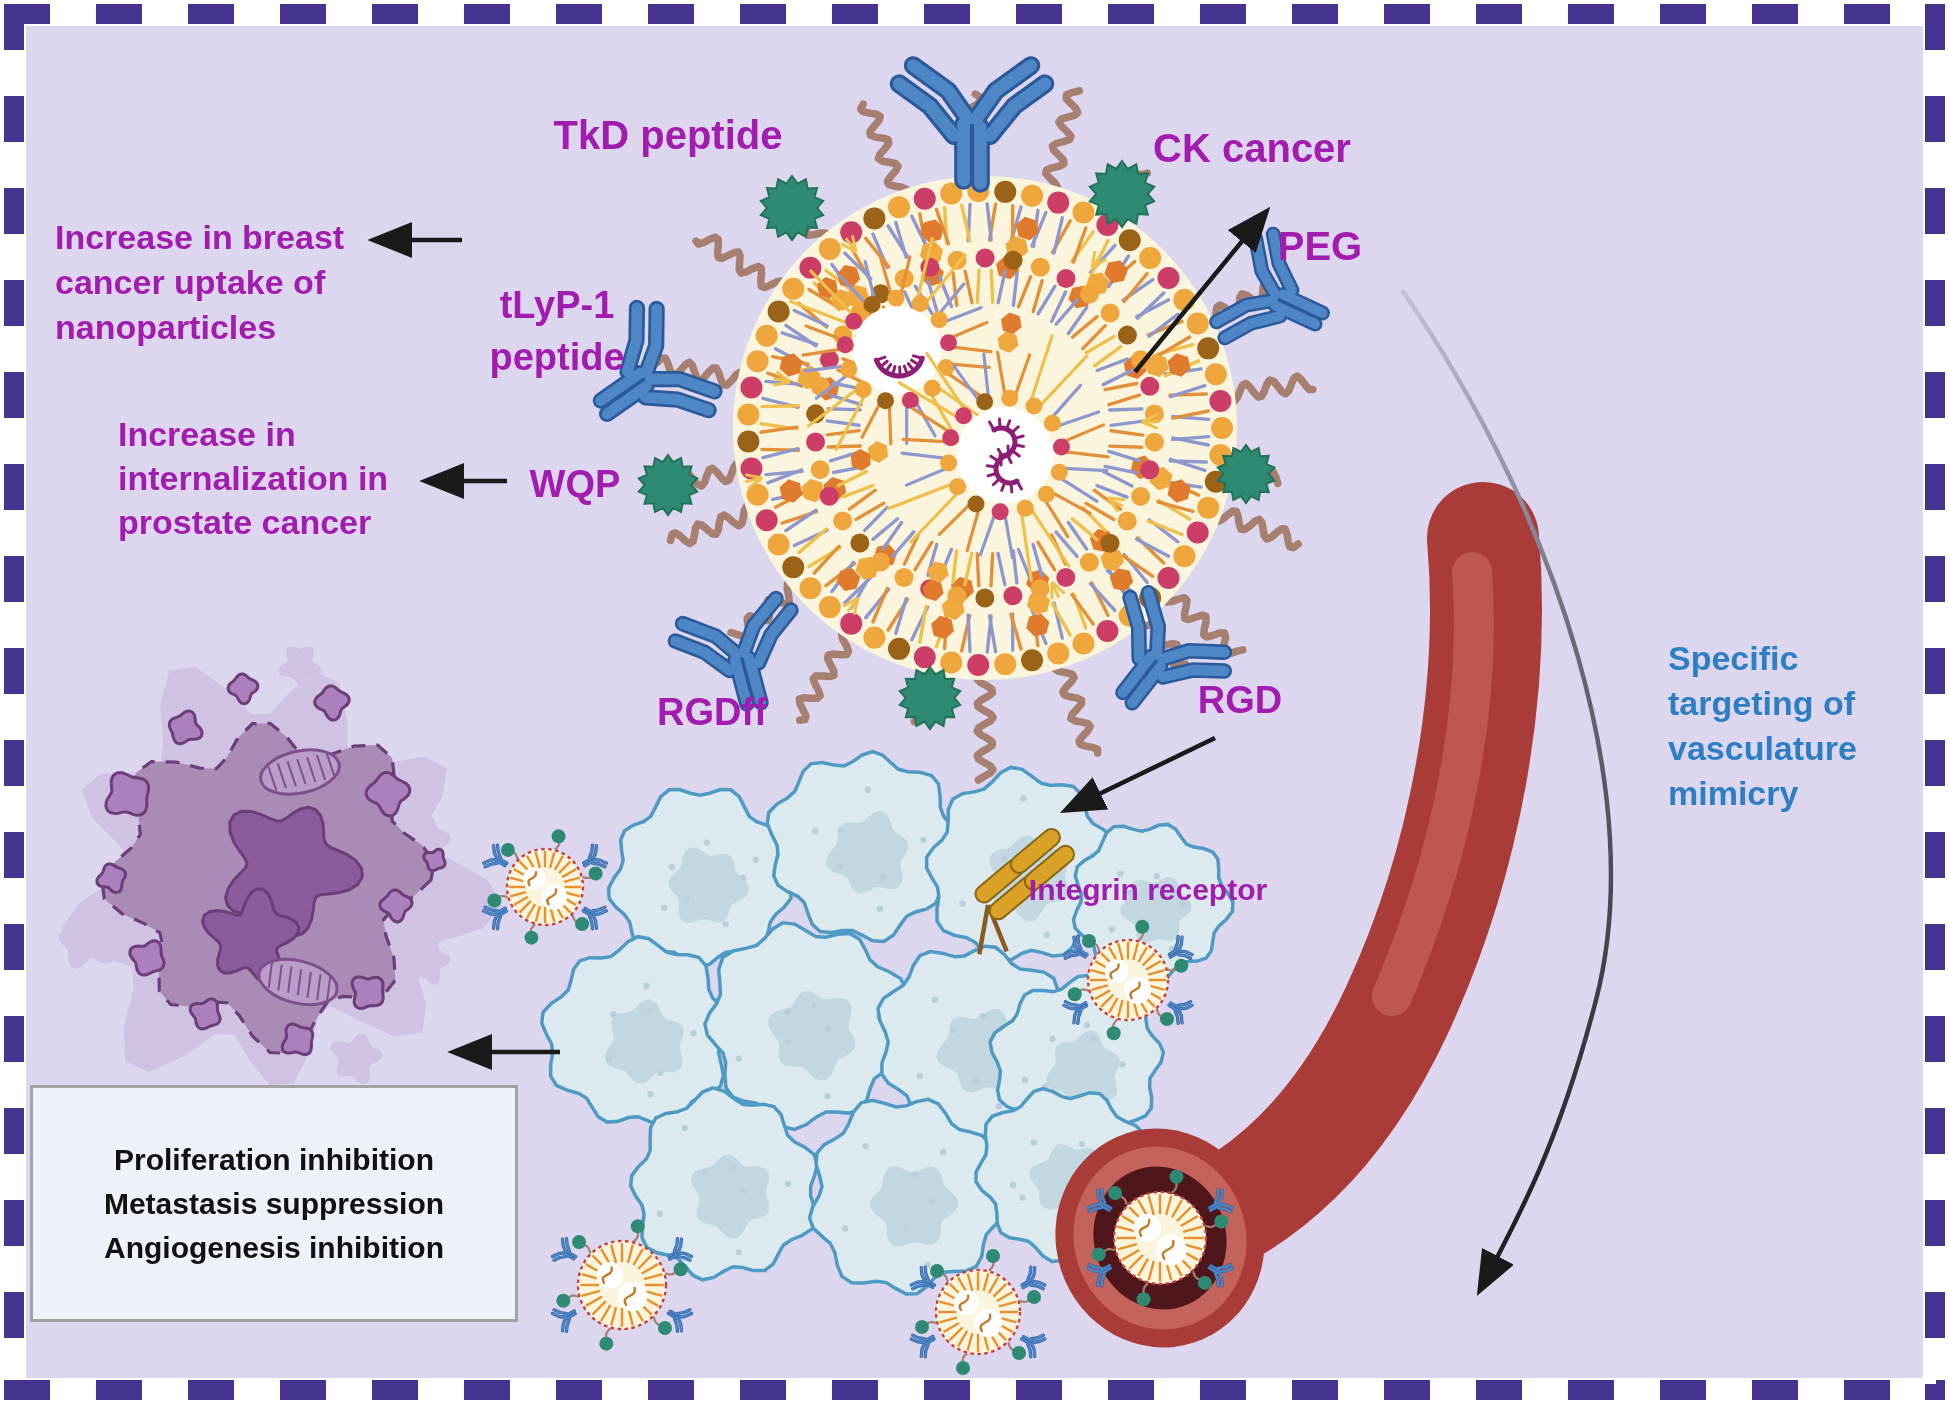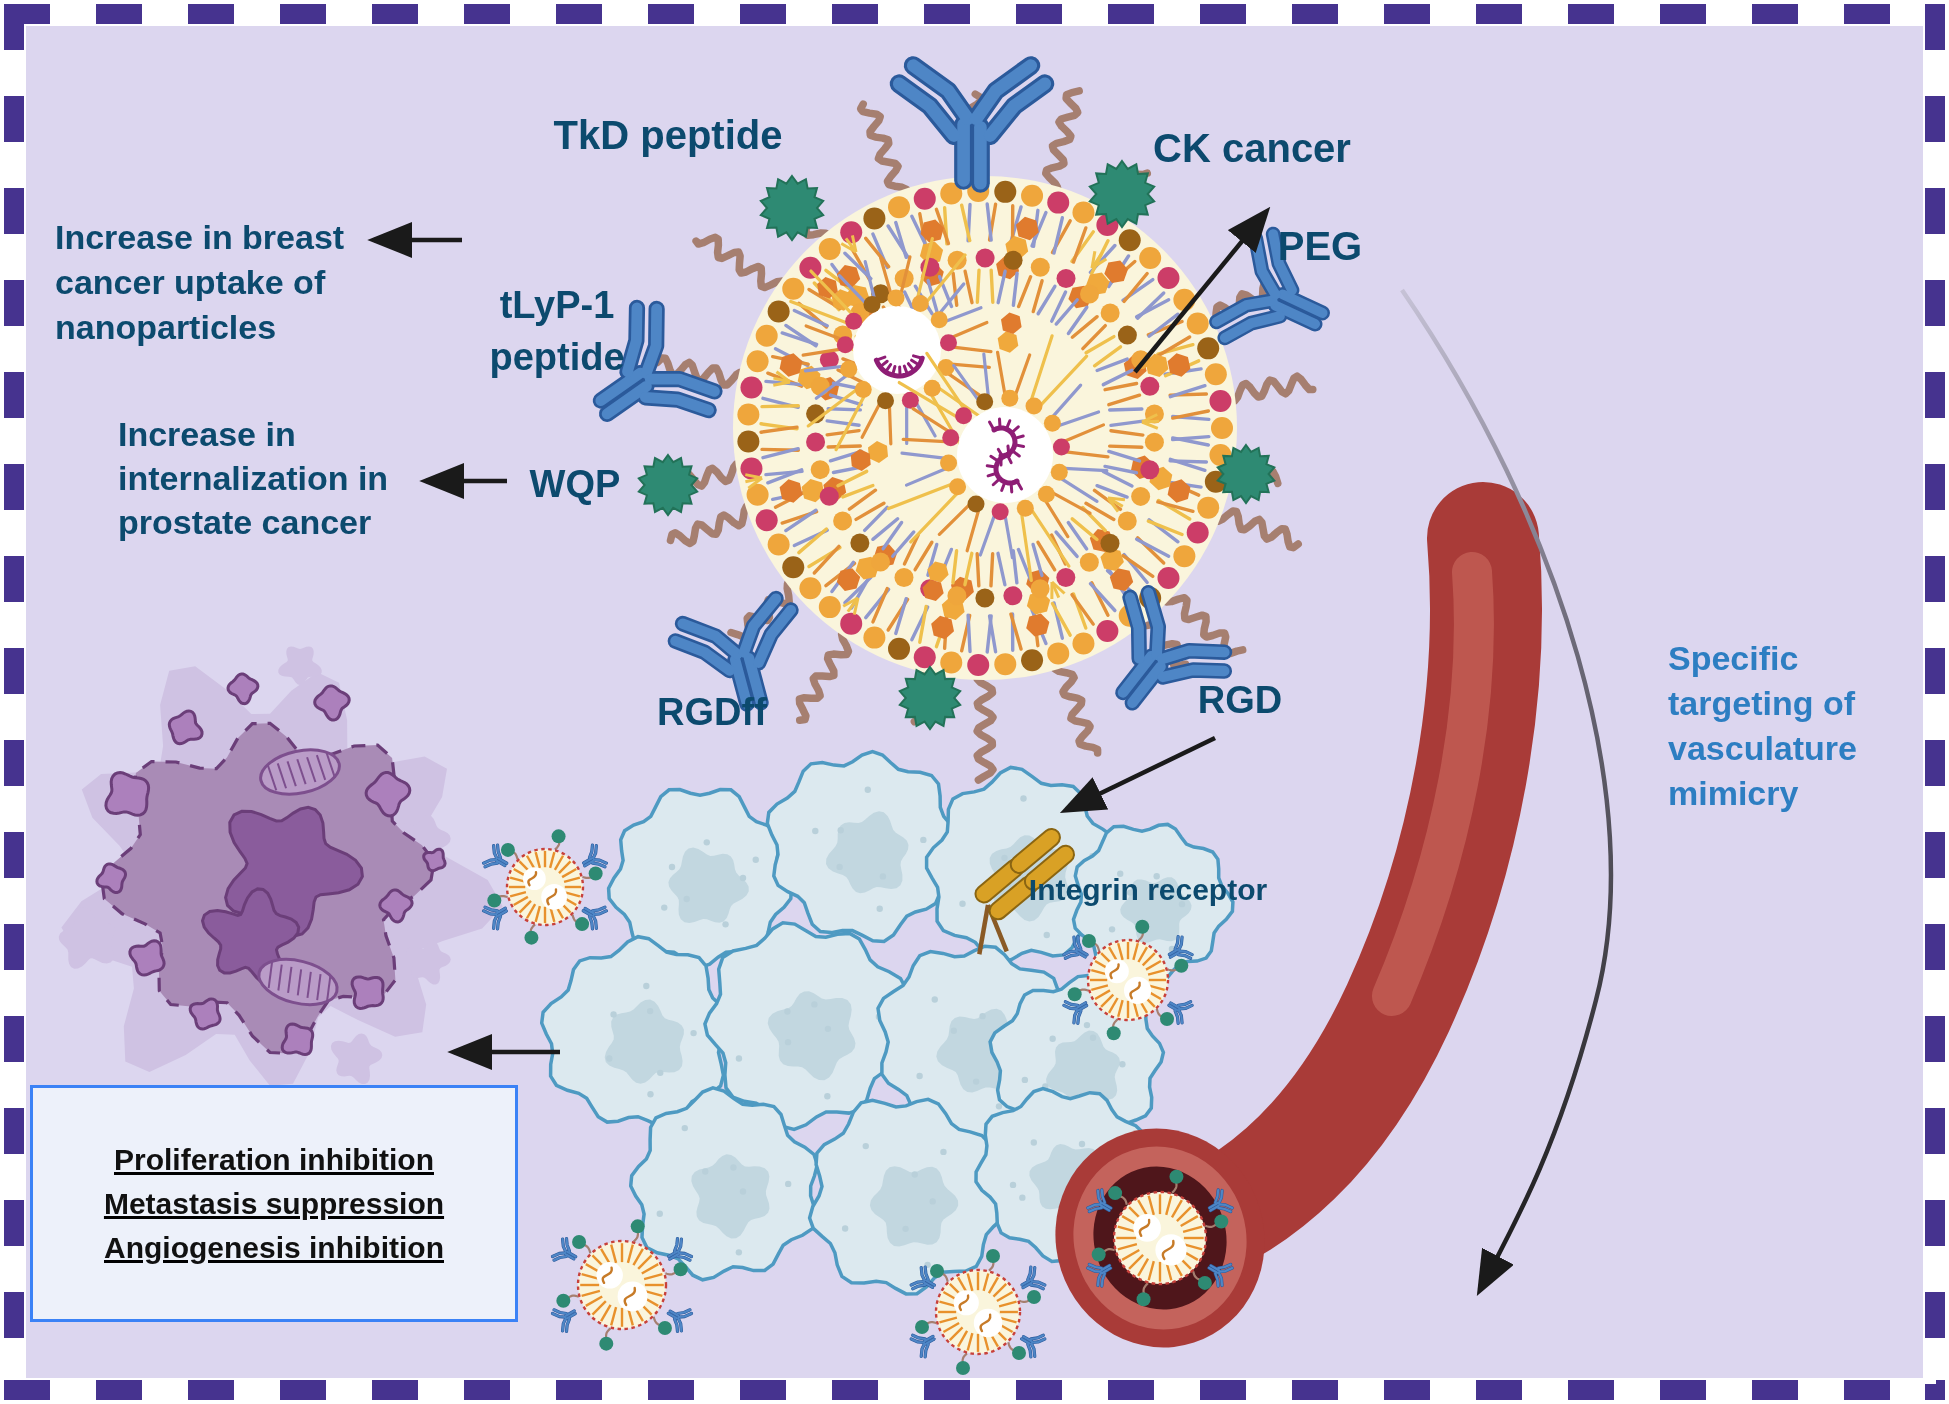--- a/index.html
+++ b/index.html
@@ -9,36 +9,36 @@
   .dash{position:absolute;z-index:30;pointer-events:none;}
   #dash-top{left:4px;right:4px;top:4px;height:20px;
     background:repeating-linear-gradient(90deg,#46338F 0 46px,transparent 46px 92px);}
   #dash-bottom{left:4px;right:4px;bottom:4px;height:20px;
     background:repeating-linear-gradient(90deg,#46338F 0 46px,transparent 46px 92px);}
   #dash-left{top:4px;bottom:4px;left:4px;width:20px;
     background:repeating-linear-gradient(180deg,#46338F 0 46px,transparent 46px 92px);}
   #dash-right{top:4px;bottom:4px;right:4px;width:20px;
     background:repeating-linear-gradient(180deg,#46338F 0 46px,transparent 46px 92px);}
   #fig{position:absolute;left:0;top:0;z-index:10;}
-  .lbl{position:absolute;z-index:20;font-weight:700;color:#0c4a6e;white-space:pre-line;}
+  .lbl{position:absolute;z-index:20;font-weight:700;color:#a21caf;white-space:pre-line;}
   .ctr{transform:translate(-50%,-50%);text-align:center;}
   #lbl-tkd{left:668px;top:135px;font-size:40px;}
   #lbl-ck{left:1252px;top:148px;font-size:40px;}
   #lbl-peg{left:1320px;top:246px;font-size:40px;}
   #lbl-tlyp{left:557px;top:331px;font-size:38px;line-height:52px;}
   #lbl-breast{left:55px;top:176px;font-size:34px;line-height:45px;text-align:left;margin-top:39px;}
   #lbl-internal{left:118px;top:412px;font-size:34px;line-height:44px;text-align:left;}
   #lbl-wqp{left:575px;top:484px;font-size:38px;}
   #lbl-rgdff{left:712px;top:712px;font-size:38px;}
   #lbl-rgd{left:1228px;top:700px;font-size:38px;margin-left:12px;}
   #lbl-integrin{left:1148px;top:890px;font-size:30px;}
   #lbl-vasc{left:1668px;top:636px;font-size:34px;line-height:45px;color:#2D7EC2;text-align:left;}
   #outcome-box{position:absolute;z-index:20;left:30px;top:1085px;width:488px;height:237px;
-    background:#EDF1FA;border:3px solid #3b82f6;display:flex;align-items:center;justify-content:center;
-    box-sizing:border-box;text-decoration:underline;}
+    background:#EDF1FA;border:3px solid #a3a3a3;display:flex;align-items:center;justify-content:center;
+    box-sizing:border-box;}
   #outcome-box .txt{font-weight:700;font-size:30px;line-height:44px;color:#111;text-align:center;white-space:pre-line;}
 </style>
 </head>
 <body>
 
 <div id="canvas">
   <div id="stage"></div>
   <div id="dash-top" class="dash"></div>
   <div id="dash-bottom" class="dash"></div>
   <div id="dash-left" class="dash"></div>

